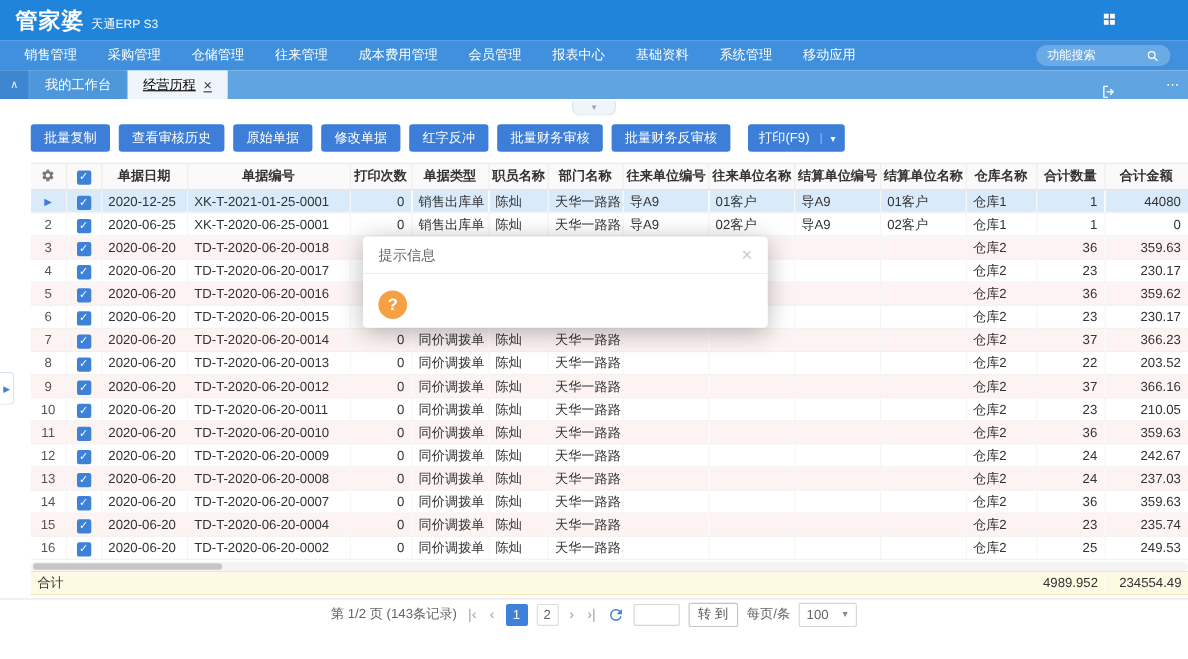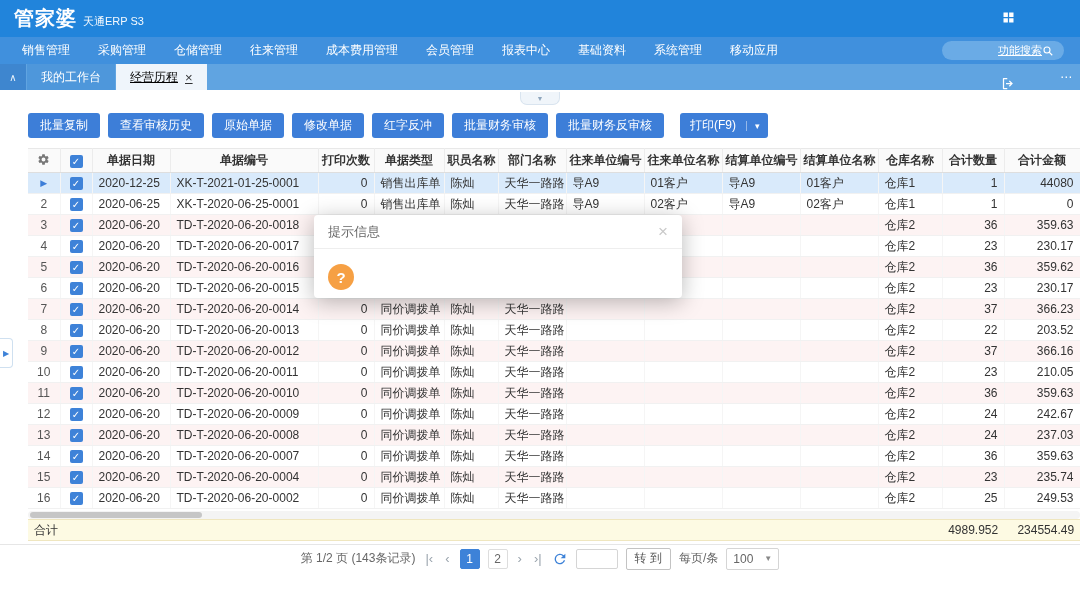--- a/index.html
+++ b/index.html
@@ -16,22 +16,22 @@
   .product { font-size: 11px; opacity: .95; }
   .top-right { display: flex; align-items: center; gap: 18px; flex-direction: column; }
   .icon-btn { display: flex; align-items: center; cursor: pointer; }
   .icon-btn svg { width: 15px; height: 15px; display: block; }
   .operator { display: flex; align-items: center; gap: 5px; font-size: 12px; cursor: pointer; }
   
   .menubar { height: 27px; background: #4090dd; display: flex; align-items: center; padding: 0 8px; gap: 10px; }
   .menu-items { display: flex; flex: 1; }
   .menu-item { color: #fff; font-size: 12px; padding: 0 14px; line-height: 27px; cursor: pointer; white-space: nowrap; }
   .search-pill { width: 122px; height: 19px; border-radius: 10px; background: #6aabe6; color: #fff;
-                 display: flex; align-items: center; justify-content: flex-end; padding: 0 10px;
-                 font-size: 11px; margin-right: 8px; cursor: pointer; text-decoration: underline; }
+                 display: flex; align-items: center; justify-content: space-between; padding: 0 10px;
+                 font-size: 11px; margin-right: 8px; cursor: pointer; }
   .search-pill svg { width: 12px; height: 12px; }
   
   .tabbar { height: 26px; background: #60a4e1; display: flex; align-items: stretch; }
   .tab-collapse { width: 26px; background: #3e86cf; color: #eaf3fb; display: flex; align-items: center;
                   justify-content: center; font-size: 10px; cursor: pointer; }
   .tab { display: flex; align-items: center; gap: 7px; padding: 0 14px; font-size: 12px; color: #fff;
          background: #4e97db; margin-left: 1px; cursor: pointer; white-space: nowrap; }
   .tab.active { background: #eff5fb; color: #000000; text-decoration: underline; }
   .tab .close { font-size: 13px; line-height: 1; opacity: .8; }
   .tab-rest { flex: 1; }
@@ -79,21 +79,21 @@
               align-items: center; justify-content: center; border-radius: 2px; padding: 0 5px; cursor: pointer; }
   .page-btn.current { background: #3d82d8; border-color: #3d82d8; color: #fff; }
   .refresh svg { width: 16px; height: 16px; display: block; }
   .goto-input { width: 42px; height: 20px; border: 1px solid #d5d5d5; border-radius: 2px; padding: 0 4px; font-size: 12px; }
   .goto-btn { height: 22px; border: 1px solid #c3c3c3; background: #fff; border-radius: 2px; padding: 0 8px;
               font-size: 12px; color: #555; cursor: pointer; white-space: nowrap; }
   .pp-select { height: 22px; min-width: 52px; border: 1px solid #d5d5d5; border-radius: 2px; display: flex;
                align-items: center; justify-content: space-between; gap: 11px; padding: 0 6px; cursor: pointer; }
   .pp-select .caret { font-size: 8px; color: #888; }
   
-  .dialog { position: absolute; left: 314px; top: 215px; width: 368px; background: #fff; border-radius: 4px;
+  .dialog { position: absolute; left: 330px; top: 215px; width: 368px; background: #fff; border-radius: 4px;
             box-shadow: 0 4px 22px rgba(0,0,0,.28); z-index: 10; }
   .dialog-head { height: 34px; display: flex; align-items: center; justify-content: space-between;
                  padding: 0 14px; border-bottom: 1px solid #eee; color: #666; font-size: 13px; }
   .dialog-close { color: #c9c9c9; font-size: 17px; line-height: 1; cursor: pointer; }
   .dialog-body { display: flex; gap: 10px; padding: 15px 14px 8px; align-items: flex-start; }
   .qicon { width: 26px; height: 26px; border-radius: 50%; background: #f6a044; color: #fff; font-size: 15px;
            font-weight: bold; display: flex; align-items: center; justify-content: center; flex: 0 0 26px; }
   .dialog-msg { font-size: 12px; color: #333; line-height: 1.7; padding-top: 3px; }
   .dialog-actions { display: flex; justify-content: center; gap: 14px; padding: 8px 0 16px; }
   .dlg-btn { background: #3d82d8; color: #fff; border: none; border-radius: 3px; height: 24px;

